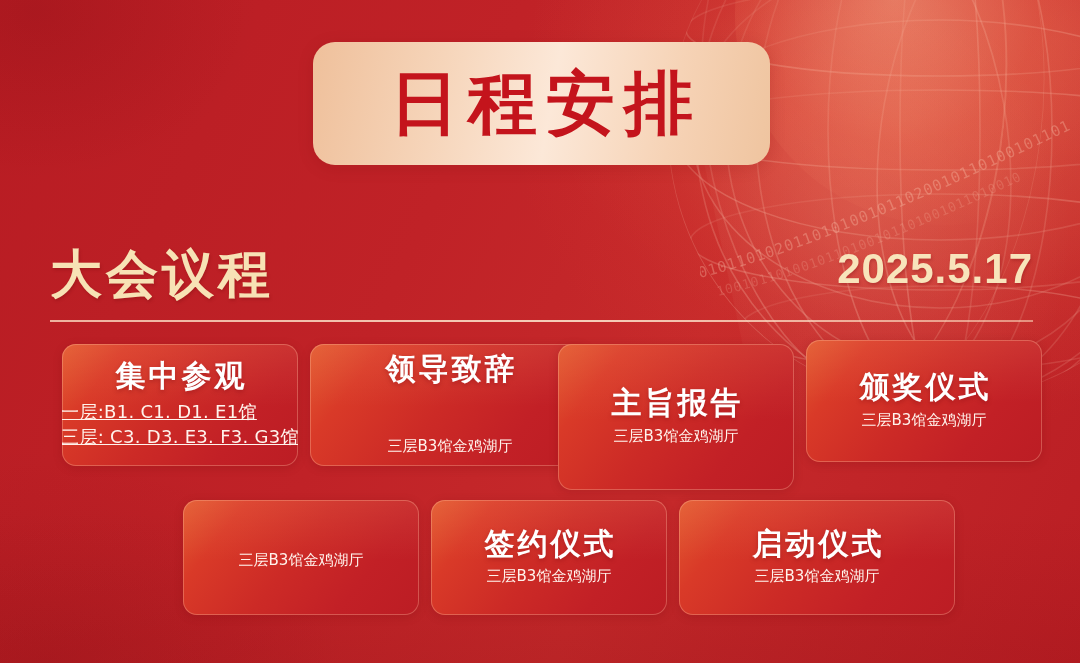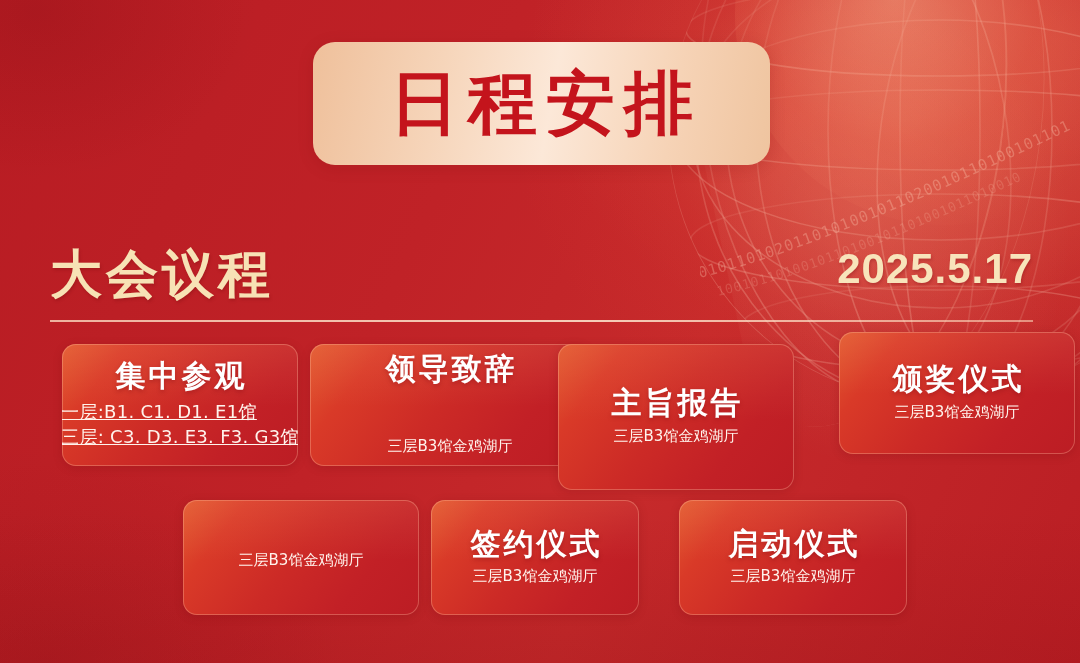--- a/index.html
+++ b/index.html
@@ -121,25 +121,25 @@
     letter-spacing:0px; white-space:nowrap;
     position:relative; z-index:2;
   }
   .card .card-sub.small { font-size:18px; line-height:1.38; letter-spacing:.3px; }
   .card .card-sub.small .ln { display:block;text-decoration:underline; }
 
   
   #card-visit    { left:62px;  top:344px; width:236px; height:122px; }
   #card-speech   { left:310px; top:344px; width:280px; height:122px;gap:45px; }
   #card-keynote  { left:558px; top:344px; width:236px; height:146px; }
-  #card-award    { left:806px; top:332px; width:236px; height:122px;margin-left:33px; }
+  #card-award    { left:806px; top:340px; width:236px; height:122px; }
   
   #card-release  { left:183px; top:500px; width:236px; height:115px; }
-  #card-signing  { left:431px; top:500px; width:208px; height:115px; }
-  #card-launch   { left:679px; top:500px; width:228px; height:115px; }
+  #card-signing  { left:431px; top:500px; width:236px; height:115px; }
+  #card-launch   { left:679px; top:500px; width:276px; height:115px; }
 </style>
 </head>
 <body>
 
 <div id="poster">
 
   <div class="globe-wrap">
     <div class="corner-dark-tl"></div>
     <div class="corner-dark-bl"></div>
     <div class="globe-glow"></div>

